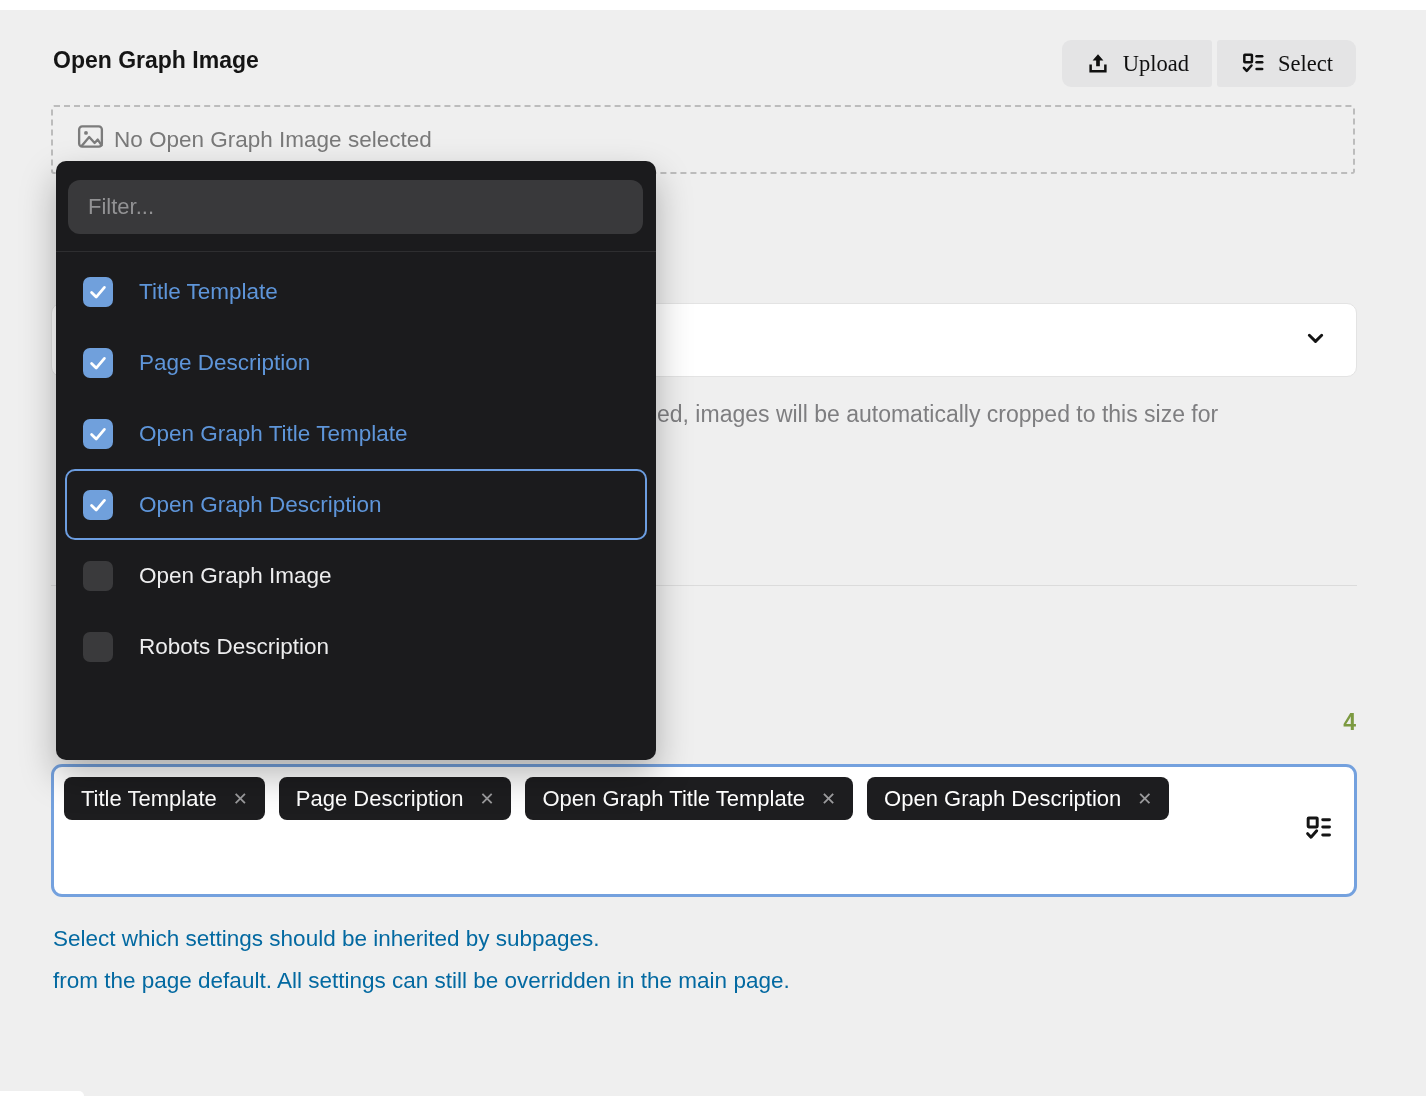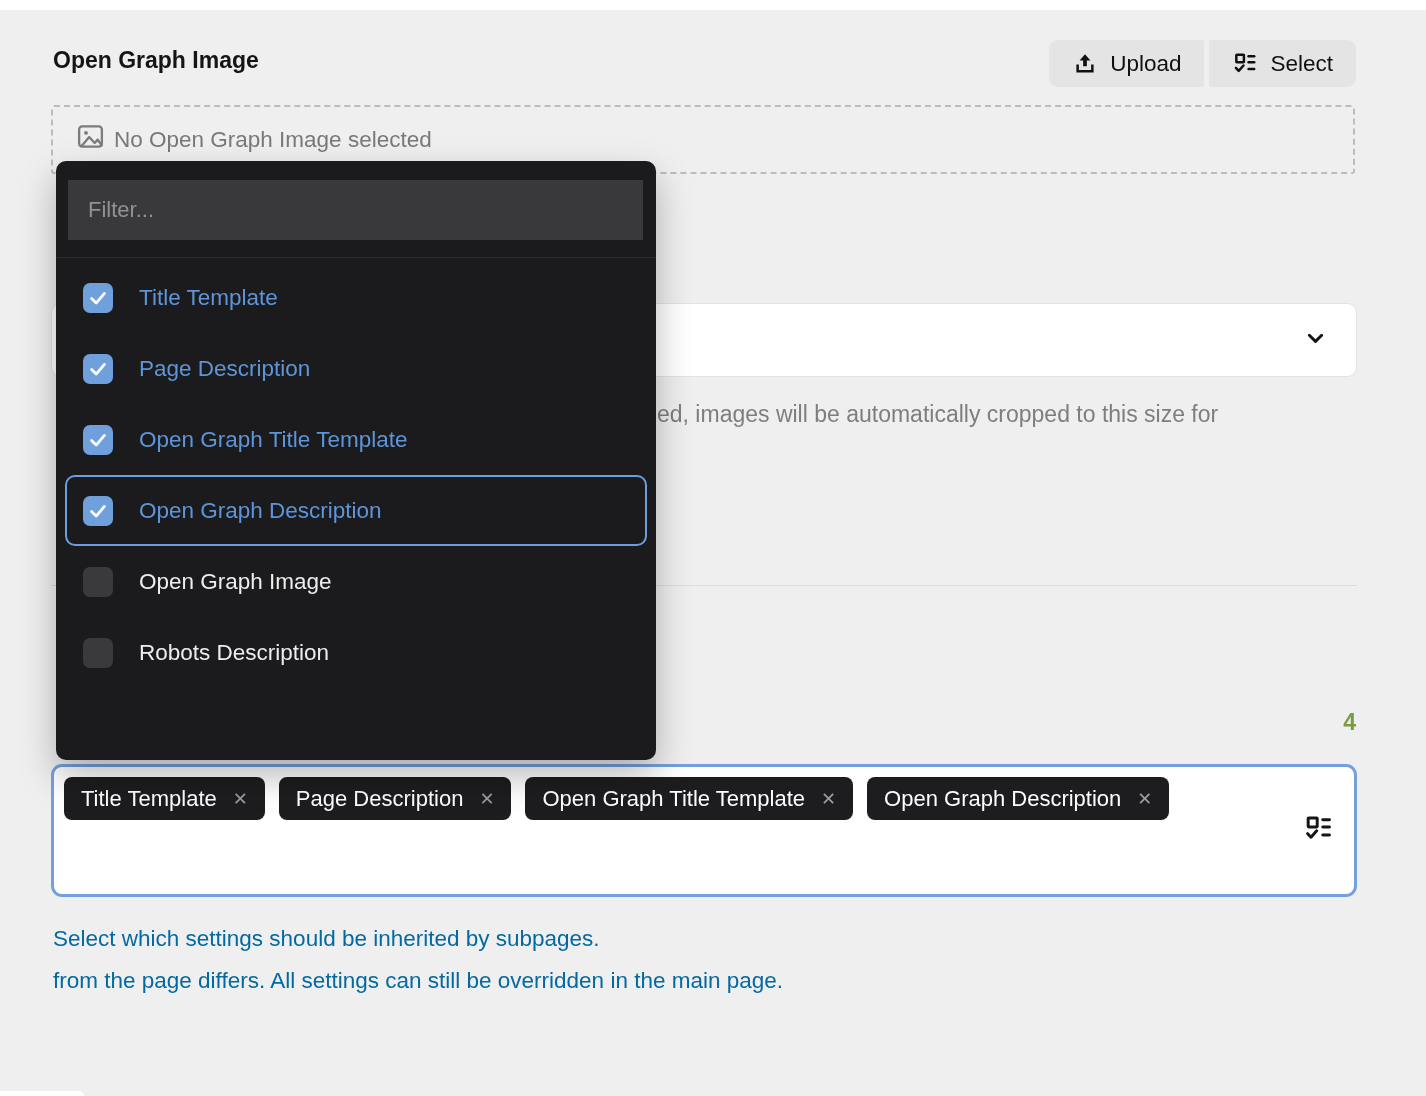--- a/index.html
+++ b/index.html
@@ -6,21 +6,21 @@
   body {
     width:1426px; height:1096px; position:relative; overflow:hidden;
     background:#efefef;
     font-family:"Liberation Sans", sans-serif;
     color:#161616;
   }
   .top-strip { position:absolute; left:0; top:0; width:100%; height:10px; background:#ffffff; }
 
   
   .field-label { position:absolute; left:53px; top:47px; font-size:23px; font-weight:600; color:#151515; }
-  .btn-group { position:absolute; top:40px; right:70px; display:flex; gap:5px; z-index:1; }
+  .btn-group { position:absolute; top:40px; right:70px; display:flex; gap:5px; z-index:1;font-family:Liberation Serif, serif; }
   .btn {
     display:flex; align-items:center; gap:12px; height:47px; padding:0 23px;
     background:#e4e4e5; font-size:22.5px; font-weight:500; color:#101010; cursor:pointer;
     user-select:none;
   }
   .btn-left  { border-radius:9px 3px 3px 9px; }
   .btn-right { border-radius:3px 9px 9px 3px; }
   .btn svg { display:block; }
 
   
@@ -62,22 +62,22 @@
   .help { position:absolute; left:53px; top:918px; font-size:22.5px; line-height:42px; color:#0369a1; z-index:0; }
 
   
   .popover {
     position:absolute; left:56px; top:161px; width:600px; height:599px; box-sizing:border-box;
     background:#1b1b1d; border-radius:10px; z-index:3;
     box-shadow:0 16px 36px rgba(0,0,0,0.28);
   }
   .filter-wrap { padding:19px 13px 17px 12px; border-bottom:1px solid #2e2e30; }
   .filter-input {
-    width:100%; height:60px; box-sizing:border-box; padding:5px 20px;
-    background:#39393b; border:none; border-radius:0; outline:none;
+    width:100%; height:54px; box-sizing:border-box; padding:5px 20px;
+    background:#39393b; border:none; border-radius:12px; outline:none;
     font-family:inherit; font-size:22px; color:#e8e8e8;
   }
   .filter-input::placeholder { color:#929294; opacity:1; }
   .opt-list { padding-top:4px; }
   .opt-row {
     height:71px; box-sizing:border-box; display:flex; align-items:center;
     gap:26px; padding-left:27px; cursor:pointer;
   }
   .opt-row.focused { border:2px solid #6c9de0; border-radius:10px; margin:0 9px; padding-left:16px; }
   .cbx {
@@ -169,21 +169,21 @@
       <path d="M15.3 4.8h5.2"></path>
       <path d="M15.3 10.4h5.2"></path>
       <path d="M15.3 16.6h5.2"></path>
       <path d="M3.6 15.6l2.6 2.8 4.4-5"></path>
     </svg>
   </span>
 </div>
 
 <div class="help">
     <div>Select which settings should be inherited by subpages.</div>
-    <div>from the page differs. All settings can still be overridden in the main page.</div>
+    <div>from the page default. All settings can still be overridden in the main page.</div>
   </div>
 
 <div class="popover">
   <div class="filter-wrap">
     <input class="filter-input" type="text" placeholder="Filter..." style="">
   </div>
   <div class="opt-list">
       <div class="opt-row checked">
         <span class="cbx">
           <svg width="22" height="22" viewBox="0 0 24 24" fill="none" stroke="#ffffff" stroke-width="3" stroke-linecap="round" stroke-linejoin="round">

